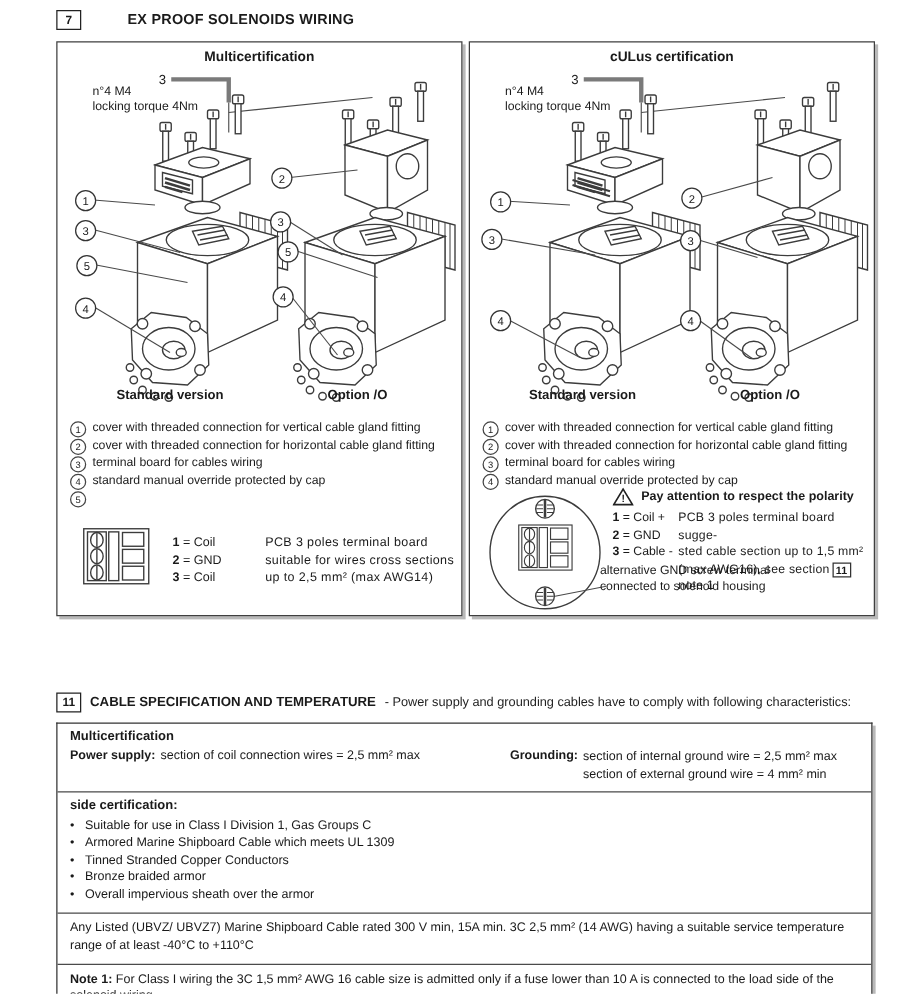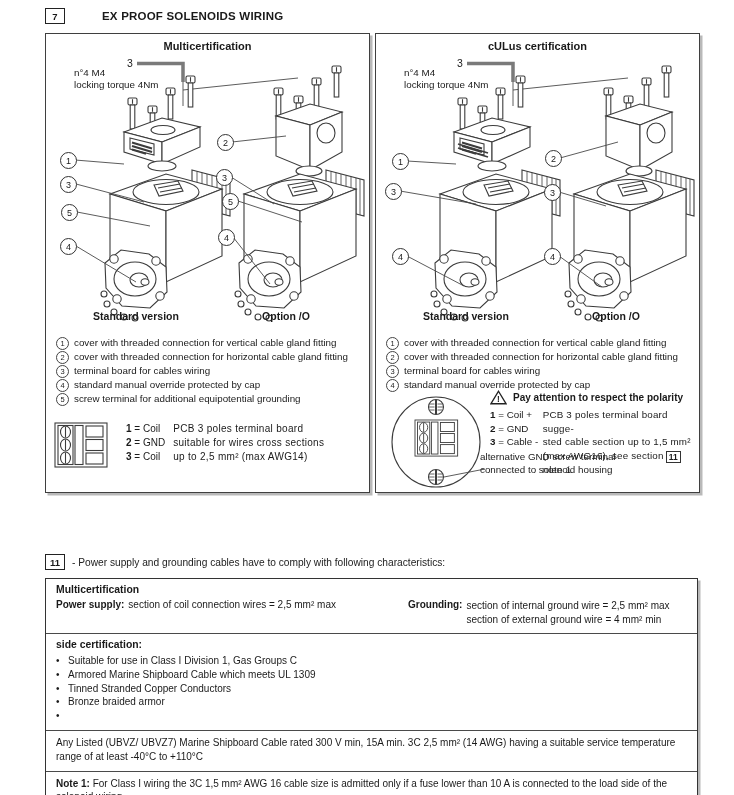--- a/index.html
+++ b/index.html
@@ -11,24 +11,24 @@
   .panel.left{left:45px;} .panel.right{left:375px;}
   .panel-title{text-align:center;font-weight:bold;font-size:11px;margin-top:6px;}
   .diagram{position:absolute;top:20px;left:0;width:323px;height:278px;}
   .diagram svg.diag{position:absolute;left:0;top:0;}
   .co{position:absolute;width:15px;height:15px;border:1.2px solid #333;border-radius:50%;background:#fff;font-size:9px;display:flex;align-items:center;justify-content:center;z-index:2;}
   .ver{position:absolute;top:256px;font-weight:bold;font-size:10.5px;text-align:center;width:150px;}
   .ver.std{left:15px;} .ver.opt{left:165px;}
   .legend{position:absolute;top:302px;left:10px;width:310px;font-size:9.8px;}
   .legend-row{display:flex;align-items:flex-start;gap:5px;line-height:13.5px;}
   .lco{min-width:11px;height:11px;border:1px solid #444;border-radius:50%;font-size:7.5px;display:flex;align-items:center;justify-content:center;margin-top:1px;background:#fff;}
-  .term-area{position:absolute;top:388px;left:8px;display:flex;align-items:flex-start;}
+  .term-area{position:absolute;top:388px;left:20px;display:flex;align-items:flex-end;}
   .pins{margin-left:16px;font-size:10px;line-height:14px;white-space:nowrap;}
   .pins b{font-weight:bold;}
-  .tdesc{margin-left:8px;font-size:10px;line-height:14px;letter-spacing:.3px;}
+  .tdesc{margin-left:35px;font-size:10px;line-height:14px;letter-spacing:.3px;}
   .pol-area{position:absolute;top:356px;left:10px;width:310px;height:100px;}
   .pol-circle{position:absolute;left:4px;top:4px;}
   .pol-right{position:absolute;left:104px;top:0;width:206px;}
   .pol-warning{display:flex;align-items:center;gap:6px;font-weight:bold;font-size:10px;}
   .pol-rows{display:flex;margin-top:3px;}
   .pol-pins{font-size:9.8px;line-height:13.5px;white-space:nowrap;width:58px;}
   .pol-desc{font-size:9.8px;line-height:13.5px;letter-spacing:.2px;}
   .ref-box{display:inline-flex;border:1px solid #333;font-size:8.5px;padding:0 2px;height:10px;align-items:center;font-weight:bold;margin:0 2px;vertical-align:-1px;}
   .alt-gnd{position:absolute;left:96px;top:62px;font-size:9.8px;line-height:13px;}
   .spec-header{position:absolute;left:45px;top:554px;display:flex;align-items:center;gap:7px;width:680px;font-size:10.3px;}
@@ -203,21 +203,20 @@
     <div class="legend-row">
         <span class="lco">3</span>
         <span>terminal board for cables wiring</span>
       </div>
     <div class="legend-row">
         <span class="lco">4</span>
         <span>standard manual override protected by cap</span>
       </div>
     <div class="legend-row">
         <span class="lco">5</span>
-        <span>screw terminal for additional equipotential grounding</span>
       </div>
   </div>
   <div class="term-area">
     <svg width="56" height="48" viewBox="-1 -1 56 48">
         <use href="#term-board"></use>
       </svg>
     <div class="pins">
       <div><b>1</b> <span>= Coil</span></div>
       <div><b>2</b> <span>= GND</span></div>
       <div><b>3</b> <span>= Coil</span></div>
@@ -321,20 +320,21 @@
       <div class="alt-gnd" style="position:absolute;left:-10px;top:60px;">
         <div>alternative GND screw terminal</div>
         <div>connected to solenoid housing</div>
       </div>
     </div>
   </div>
 </div>
 
 <div class="spec-header">
   <span class="num-box">11</span>
+  <span class="spec-title">CABLE SPECIFICATION AND TEMPERATURE</span>
   <span class="spec-sub">- Power supply and grounding cables have to comply with following characteristics:</span>
 </div>
 
 <div class="spec-box">
   <div class="spec-row">
     <div class="spec-heading">Multicertification</div>
     <div class="mc-line">
       <div class="power">
         <b>Power supply:</b>
         <span>section of coil connection wires = 2,5 mm² max</span>
@@ -362,20 +362,21 @@
       <div class="bullet">
           <span class="dot">•</span>
           <span>Tinned Stranded Copper Conductors</span>
         </div>
       <div class="bullet">
           <span class="dot">•</span>
           <span>Bronze braided armor</span>
         </div>
       <div class="bullet">
           <span class="dot">•</span>
+          <span>Overall impervious sheath over the armor</span>
         </div>
     </div>
   </div>
   <div class="spec-row">
     <div class="listed">Any Listed (UBVZ/ UBVZ7) Marine Shipboard Cable rated 300 V min, 15A min.  3C 2,5 mm² (14 AWG) having a suitable service temperature range of at least -40°C to +110°C</div>
   </div>
   <div class="spec-row">
     <div class="note"><b>Note 1:</b> <span>For Class I wiring the 3C 1,5 mm² AWG 16 cable size is admitted only if a fuse lower than 10 A is connected to the load side of the solenoid wiring.</span></div>
   </div>
 </div>

